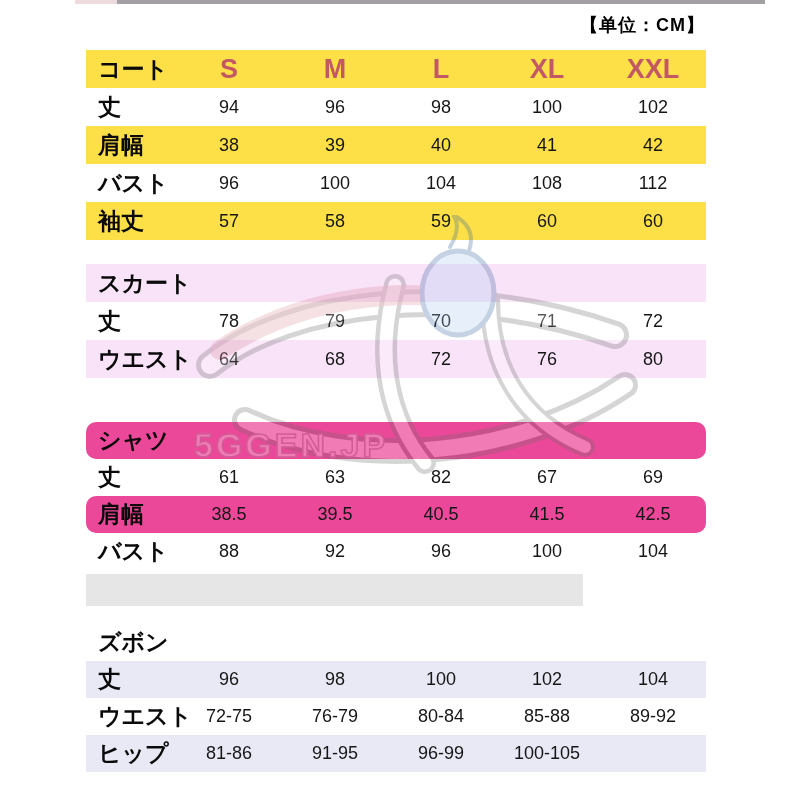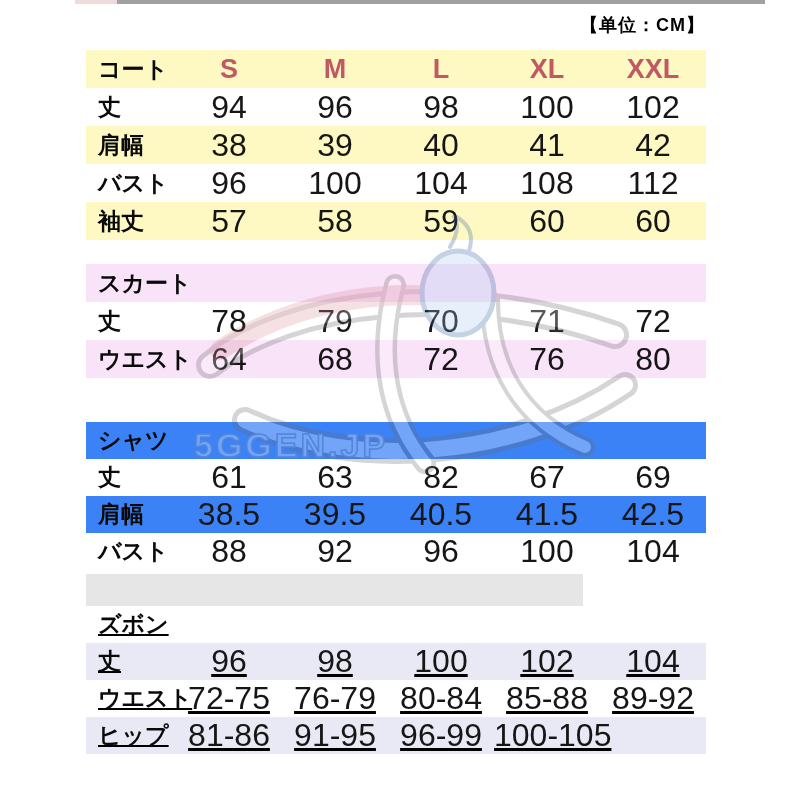--- a/index.html
+++ b/index.html
@@ -26,32 +26,32 @@
   .sec-compact .row{height:37px;}
   .cell{min-width:0;}
   .cell.label{
     font-weight:700;font-size:23px;color:#0a0a0a;
     padding-left:12px;white-space:nowrap;overflow:visible;
   }
   .cell.size{
     text-align:center;font-size:27px;font-weight:700;color:#c25864;
   }
   .cell.val{
-    text-align:center;font-size:32px;font-weight:400;color:#161616;
+    text-align:center;font-size:18px;font-weight:400;color:#161616;
     white-space:nowrap;
   }
-  .bg-pink{background:#fef9c3;}
+  .bg-pink{background:#fde047;}
   .bg-rose{background:#f9e3f9;}
-  .bg-gray{background:#3b82f6;}
+  .bg-gray{background:#ec4899;border-radius:10px;}
   .bg-lav{background:#e9e9f6;}
 
   .sec-skirt{margin-top:24px;}
   .sec-shirt{margin-top:44px;}
   .empty-strip{margin-top:4px;width:497px;height:32px;background:#e6e6e6;}
-  .sec-pants{margin-top:0;text-decoration:underline;}
+  .sec-pants{margin-top:18px;}
 
   .watermark{
     position:absolute;left:150px;top:215px;width:520px;height:270px;
     opacity:0.28;pointer-events:none;
   }
 </style>
 </head>
 <body>
 
 <div class="top-strip">

